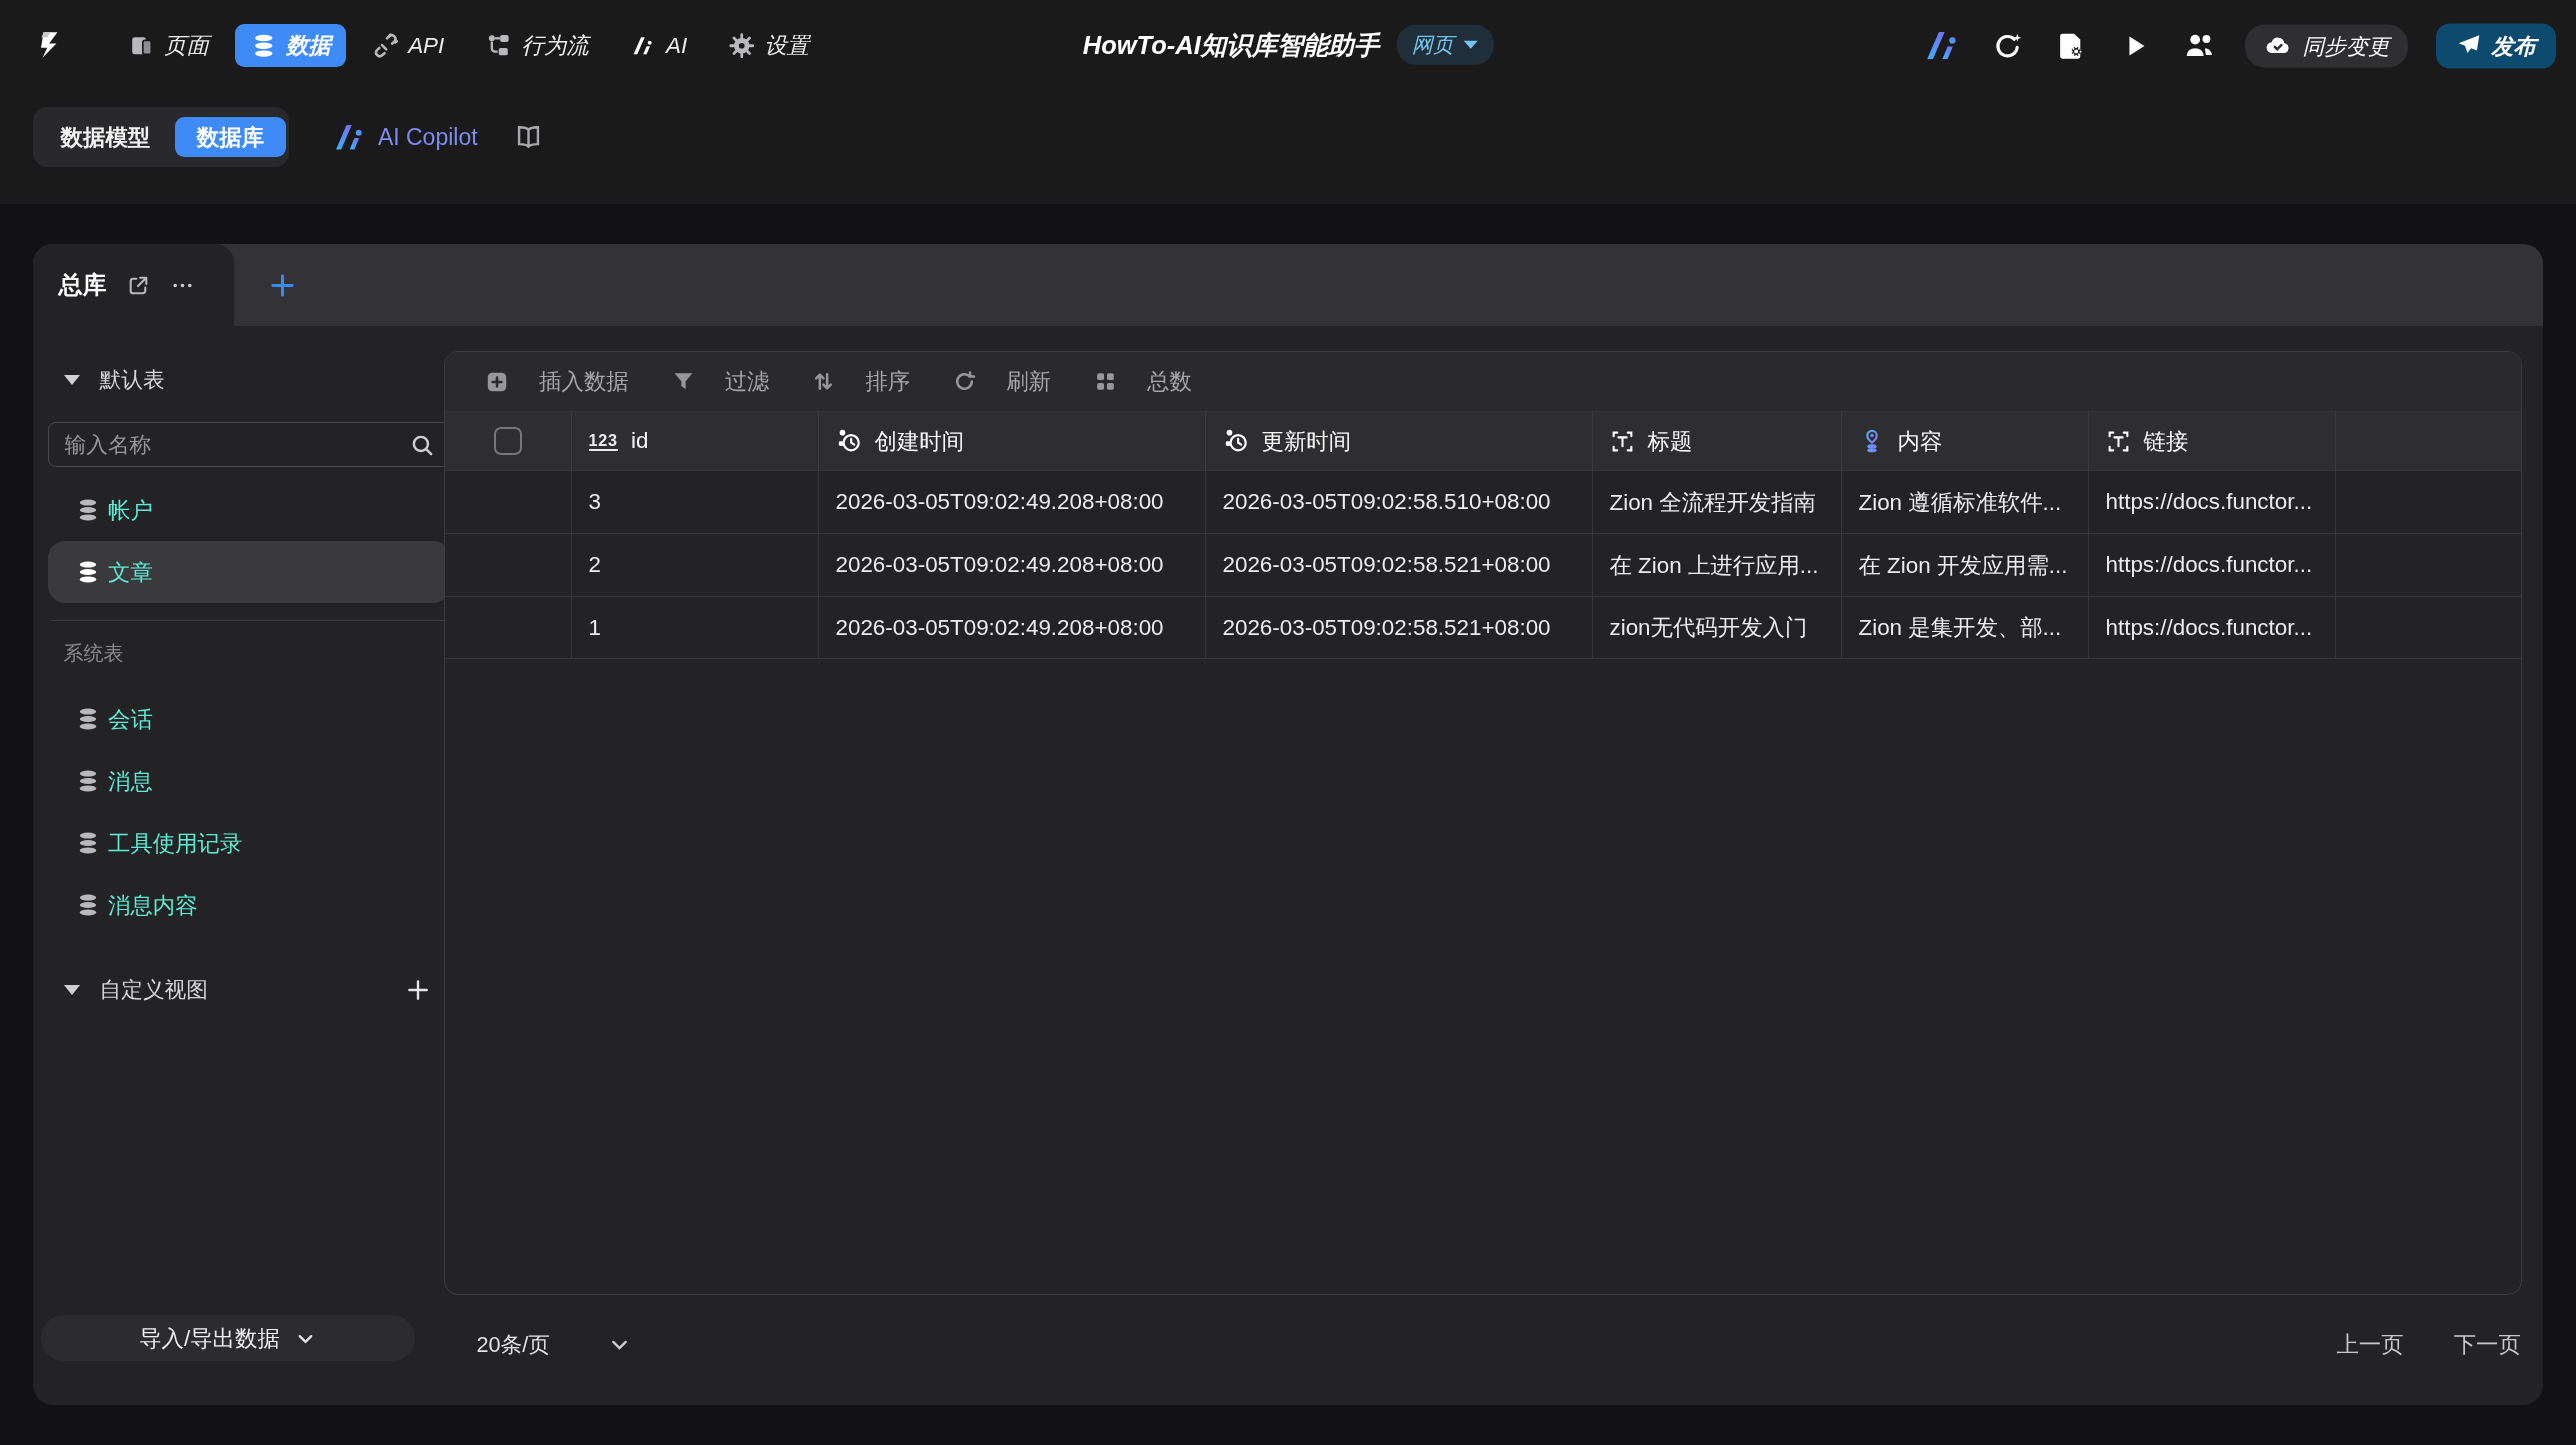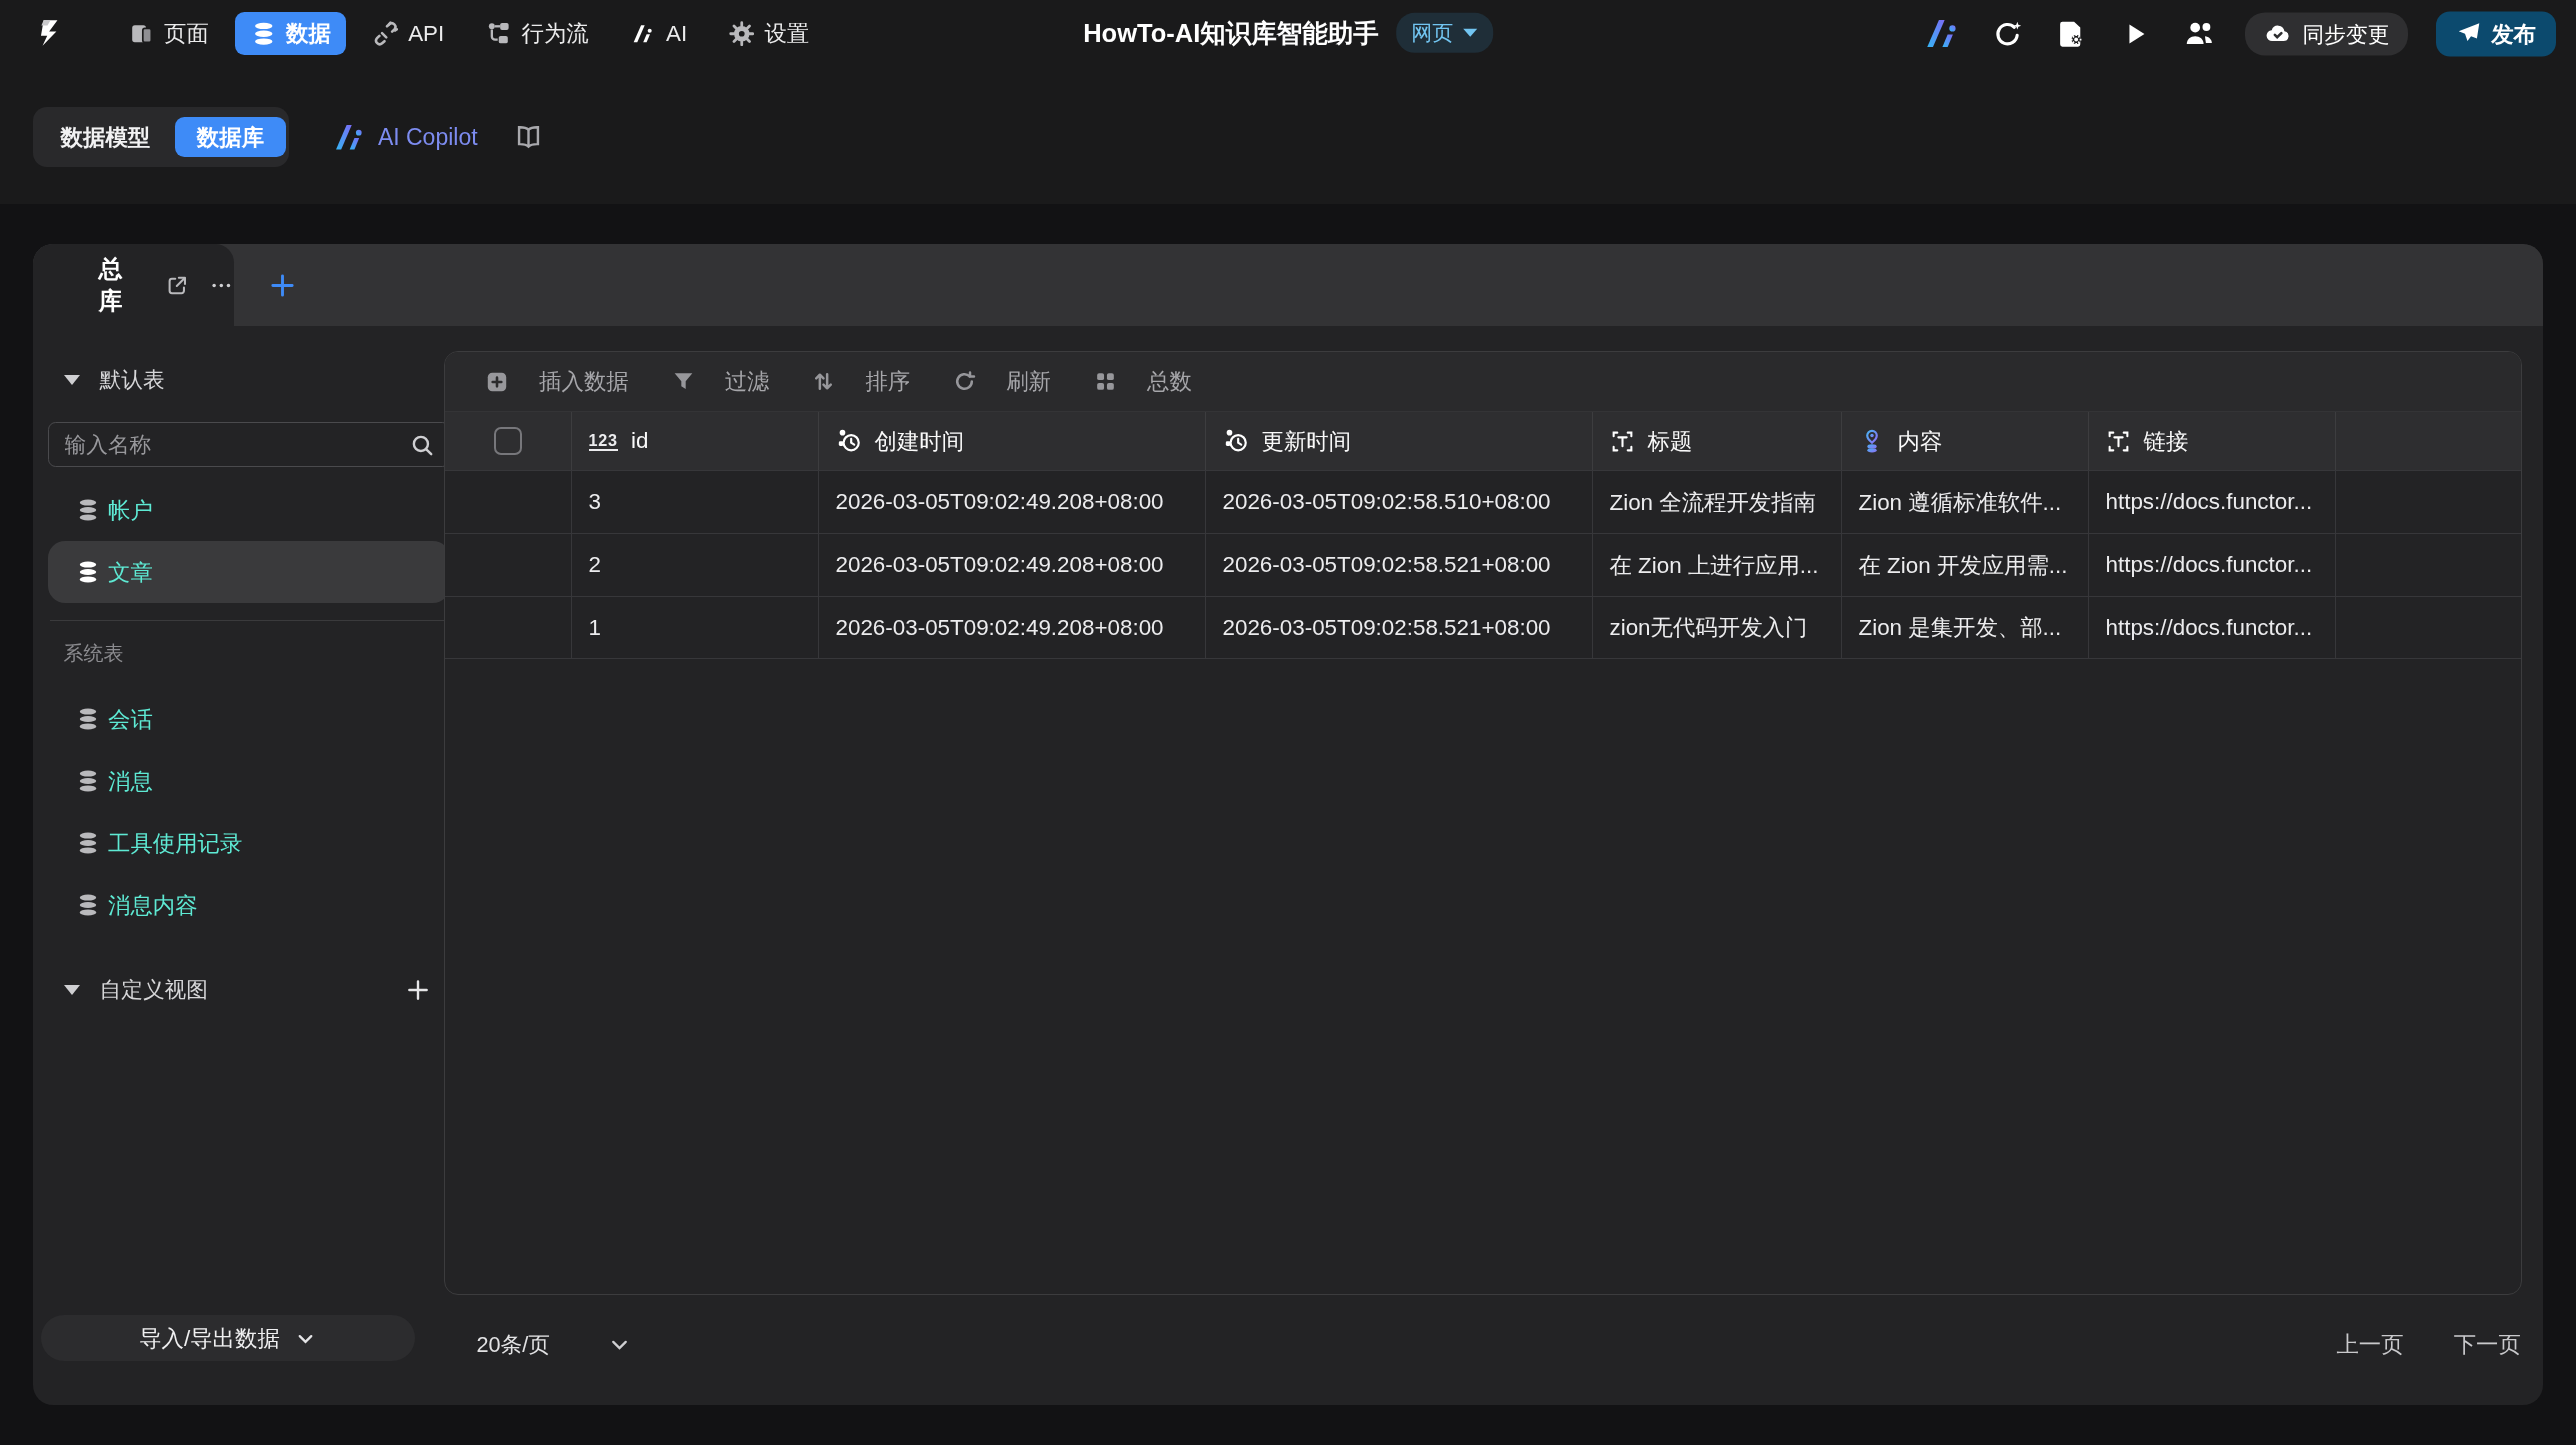--- a/index.html
+++ b/index.html
@@ -6,21 +6,21 @@
   html,body { background:#0c0c0d; }
   .page {
     position:relative; width:2576px; height:1445px; overflow:hidden;
     background:#121214; color:#e9e9ea;
     font-family:"Liberation Sans","DejaVu Sans",sans-serif; font-size:21.7px;
   }
   svg { display:block; }
 
   
   .header-block { position:absolute; left:0; top:0; right:0; height:204px; background:#1a1a1b; }
-  .topnav { position:absolute; left:0; top:4px; right:0; height:59px; display:flex; align-items:center; }
+  .topnav { position:absolute; left:0; top:16px; right:0; height:59px; display:flex; align-items:center;font-style:italic; }
   .logo { position:absolute; left:28px; top:7.7px; width:43px; height:43px; display:flex; align-items:center; justify-content:center; cursor:pointer; }
   .nav-items { position:absolute; left:113px; top:0; height:59px; display:flex; align-items:center; gap:10.8px; }
   .nav-item { display:flex; align-items:center; gap:10px; height:43px; padding:0 15.5px; border-radius:9.3px; color:#ebebec; font-size:22.4px; cursor:pointer; }
   .nav-item.active { background:#3e8bf7; }
   .nav-item.active .nav-label { color:#fff; font-weight:700; }
 
   .center-title { position:absolute; left:50%; top:29px; transform:translate(-50%,-50%); display:flex; align-items:center; gap:17px; white-space:nowrap; }
   .proj-title { font-size:25.5px; font-weight:700; color:#ffffff; }
   .badge { display:flex; align-items:center; gap:10px; background:#1f2e38; border-radius:18.6px; padding:6.2px 15.5px; font-size:21px; color:#72c5f1; cursor:pointer;justify-content:flex-end; }
   .badge-caret { width:0; height:0; border-left:7px solid transparent; border-right:7px solid transparent; border-top:8.5px solid #72c5f1; }
@@ -36,21 +36,21 @@
   .segment-item { font-size:22.4px; font-weight:700; color:#f2f2f3; padding:0 25px; cursor:pointer; }
   .segment-item.active { background:#3e8bf7; height:40px; display:flex; align-items:center; border-radius:9.3px; padding:0 21.7px; color:#fff; }
   .copilot { display:flex; align-items:center; gap:11.6px; margin-left:45px; cursor:pointer; }
   .copilot-label { font-size:23px; font-weight:500; color:#7d8cf0; }
   .book-btn { margin-left:36px; cursor:pointer; }
 
   
   .panel { position:absolute; left:32.5px; top:244px; width:2510px; height:1161px; background:#232325; border-radius:20px; }
   .tabstrip { position:absolute; left:0; top:0; right:0; height:82px; background:#333335; border-radius:20px 20px 0 0; }
   .tab { position:absolute; left:0; top:0; width:201px; height:82px; background:#232325; border-radius:20px 18.6px 0 0; display:flex; align-items:center; gap:19.3px; padding-left:26px; cursor:pointer; }
-  .tab-label { font-size:24px; font-weight:700; color:#fff;margin-left:40px; }
+  .tab-label { font-size:24px; font-weight:700; color:#fff; }
   .tab-plus { position:absolute; left:232px; top:50%; transform:translateY(-50%); width:36px; height:36px; display:flex; align-items:center; justify-content:center; cursor:pointer; }
 
   
   .sidebar { position:absolute; left:0; top:82px; bottom:0; width:433px; padding:39px 15.5px 0 15.5px; }
   .group-header { display:flex; align-items:center; gap:20px; padding-left:15.5px; color:#d6d6d8; font-size:21.7px; cursor:pointer; }
   .caret-down-tri { width:0; height:0; border-left:8.5px solid transparent; border-right:8.5px solid transparent; border-top:10px solid #cfcfd2; }
   .search { margin-top:28px; height:45px; border:1.5px solid #4a4a4d; border-radius:7.7px; display:flex; align-items:center; padding:0 14px 0 15.5px; }
   .search input { flex:1; background:transparent; border:none; outline:none; color:#e4e4e6; font-size:21.7px; font-family:inherit; min-width:0; }
   .search input::placeholder { color:#98989c; }
   .side-list { margin-top:12.4px; }

